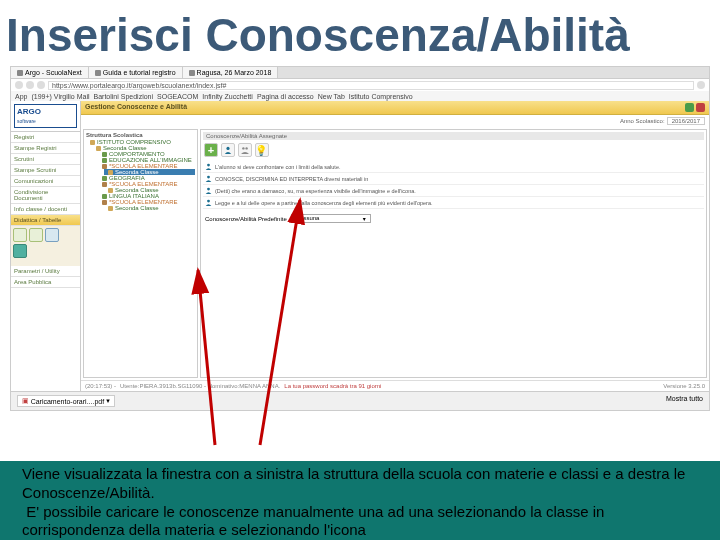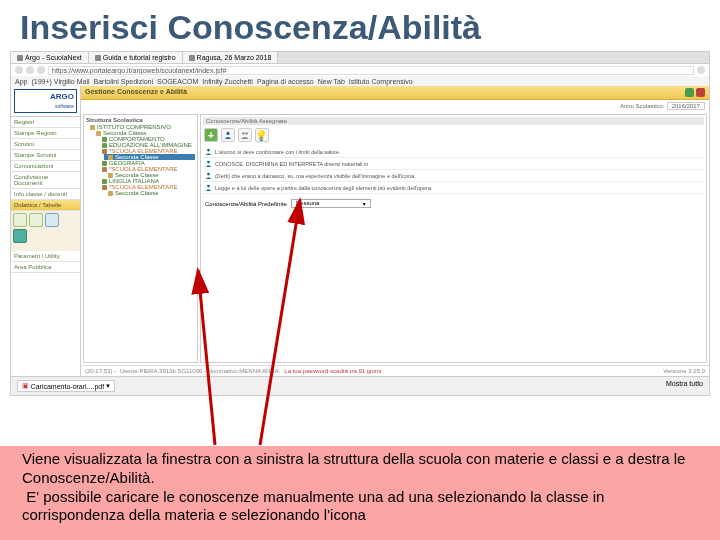--- a/index.html
+++ b/index.html
@@ -1,33 +1,33 @@
 <!DOCTYPE html>
 <html><head>
 <meta charset="utf-8">
 <style>
   * { margin: 0; padding: 0; box-sizing: border-box; font-family: Arial, sans-serif; }
   body { width: 720px; height: 540px; background: #fff; overflow: hidden; position: relative; }
   
-  .slide-title { font-size: 34px; font-weight: bold; color: #3c5a78; padding: 8px 20px 4px; }
+  .slide-title { font-size: 46px; font-weight: bold; color: #3c5a78; padding: 8px 6px 4px; }
   
   .browser { margin: 0 10px; border: 1px solid #ccc; background: #f0f0f0; font-size: 7px; }
   .browser-tabs { display: flex; background: #e0e0e0; border-bottom: 1px solid #ccc; height: 12px; }
   .tab { padding: 1px 6px; border-right: 1px solid #ccc; background: #f5f5f5; display: flex; align-items: center; gap: 2px; }
   .tab .favicon { width: 6px; height: 6px; background: #888; border-radius: 1px; }
   .addr-bar { display: flex; align-items: center; background: #fff; padding: 2px 4px; gap: 3px; height: 12px; }
   .nav-btn { width: 8px; height: 8px; border-radius: 50%; background: #ddd; }
   .url { flex: 1; background: #fff; border: 1px solid #ddd; padding: 0 3px; height: 9px; color: #555; overflow: hidden; }
   .bookmark-bar { display: flex; gap: 4px; padding: 1px 4px; background: #f5f5f5; height: 10px; align-items: center; color: #444; }
   .bm { display: flex; align-items: center; gap: 1px; }
   
   .app { display: flex; background: #fff; height: 290px; }
   .app-sidebar { width: 70px; background: #fff; border-right: 1px solid #ccc; }
   .logo-box { padding: 3px; border-bottom: 1px solid #ccc; }
-  .argo-logo { background: #fff; color: #1a4d8f; font-weight: bold; font-size: 8px; border: 1px solid #1a4d8f; padding: 2px; text-align: right; }
+  .argo-logo { background: #fff; color: #1a4d8f; font-weight: bold; font-size: 8px; border: 1px solid #1a4d8f; padding: 2px; text-align: left; }
   .side-item { padding: 2px 3px; border-bottom: 1px solid #e0e0e0; font-size: 6px; color: #5a7a3f; position: relative; }
   .side-item.hl { background: linear-gradient(#f8e08a,#f0c850); color: #5a5020; }
   .side-selected { background: #f5f0e0; padding: 2px; height: 40px; }
   .icon-row { display: flex; gap: 2px; margin-bottom: 2px; }
   .sq-icon { width: 14px; height: 14px; background: #e8f0d8; border: 1px solid #a8c078; border-radius: 2px; }
   .sq-icon.blue { background: #d8e8f0; border-color: #78a0c0; }
   .sq-icon.teal { background: #50b0a0; border-color: #3a8878; }
   
   .app-main { flex: 1; display: flex; flex-direction: column; }
   .app-header { background: #1a6d8f; color: #fff; padding: 3px 6px; display: flex; justify-content: space-between; align-items: center; height: 18px; }
@@ -75,21 +75,21 @@
   
   .status-bar { padding: 2px 4px; font-size: 6px; color: #888; display: flex; justify-content: space-between; border-top: 1px solid #ddd; }
   .status-left { display: flex; gap: 4px; }
   .red-txt { color: #c04040; }
   
   .dl-bar { background: #f0f0f0; padding: 3px 6px; font-size: 7px; display: flex; justify-content: space-between; border-top: 1px solid #ccc; }
   .dl-item { background: #fff; border: 1px solid #ccc; padding: 1px 4px; display: flex; align-items: center; gap: 2px; }
   
   .arrows { position: absolute; top: 170px; left: 180px; width: 300px; height: 280px; pointer-events: none; }
   
-  .caption { position: absolute; bottom: 0; left: 0; right: 0; padding: 4px 22px 15px; font-size: 15px; line-height: 1.25; color: #000; background: #fca5a5; }
+  .caption { position: absolute; bottom: 0; left: 0; right: 0; padding: 4px 22px 0; font-size: 15px; line-height: 1.25; color: #000; background: #0f766e; }
 </style>
 </head>
 <body>
 
 <div class="slide-title">Inserisci Conoscenza/Abilità</div>
 
 <div class="browser">
   <div class="browser-tabs">
     <div class="tab">
         <span class="favicon"></span>

